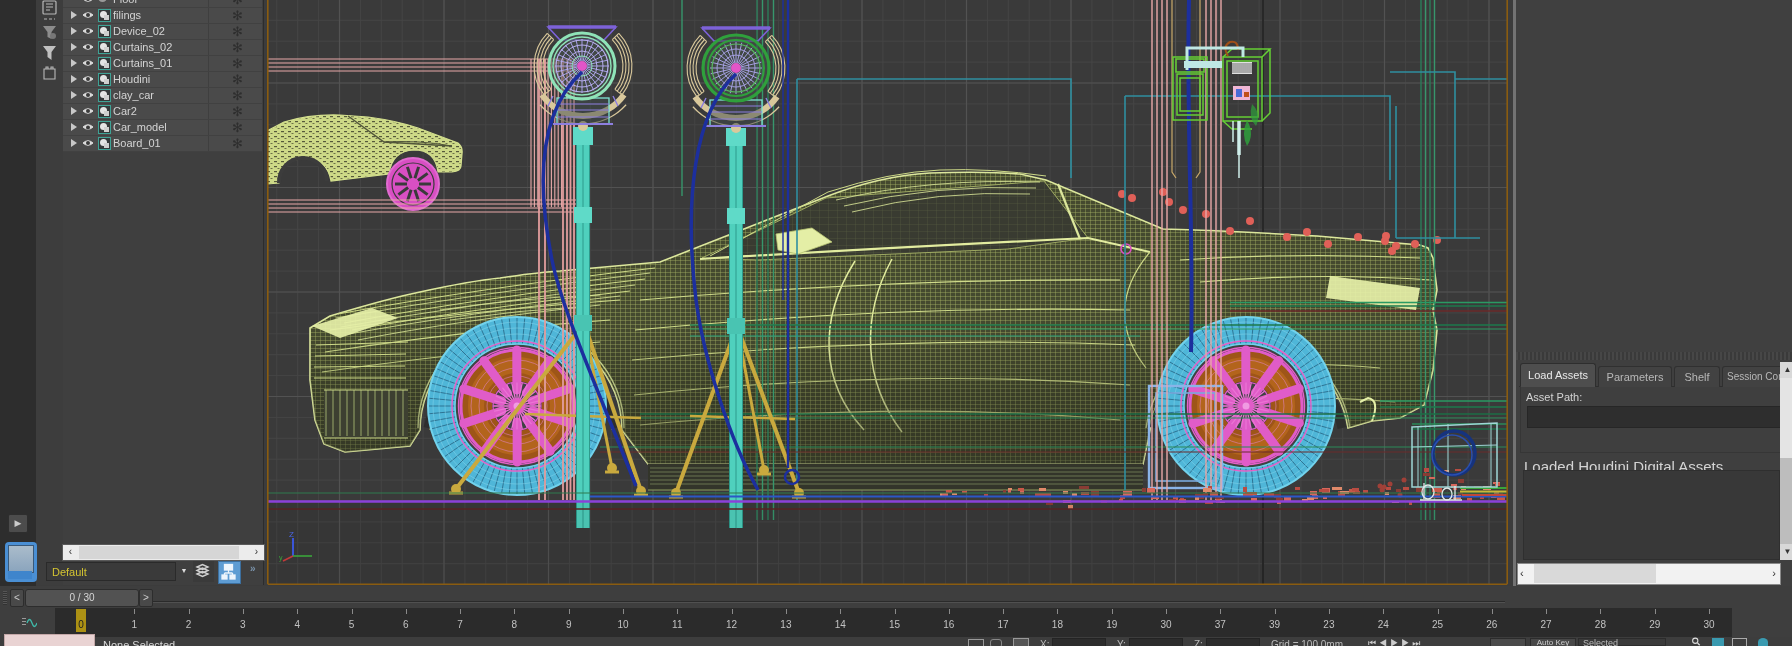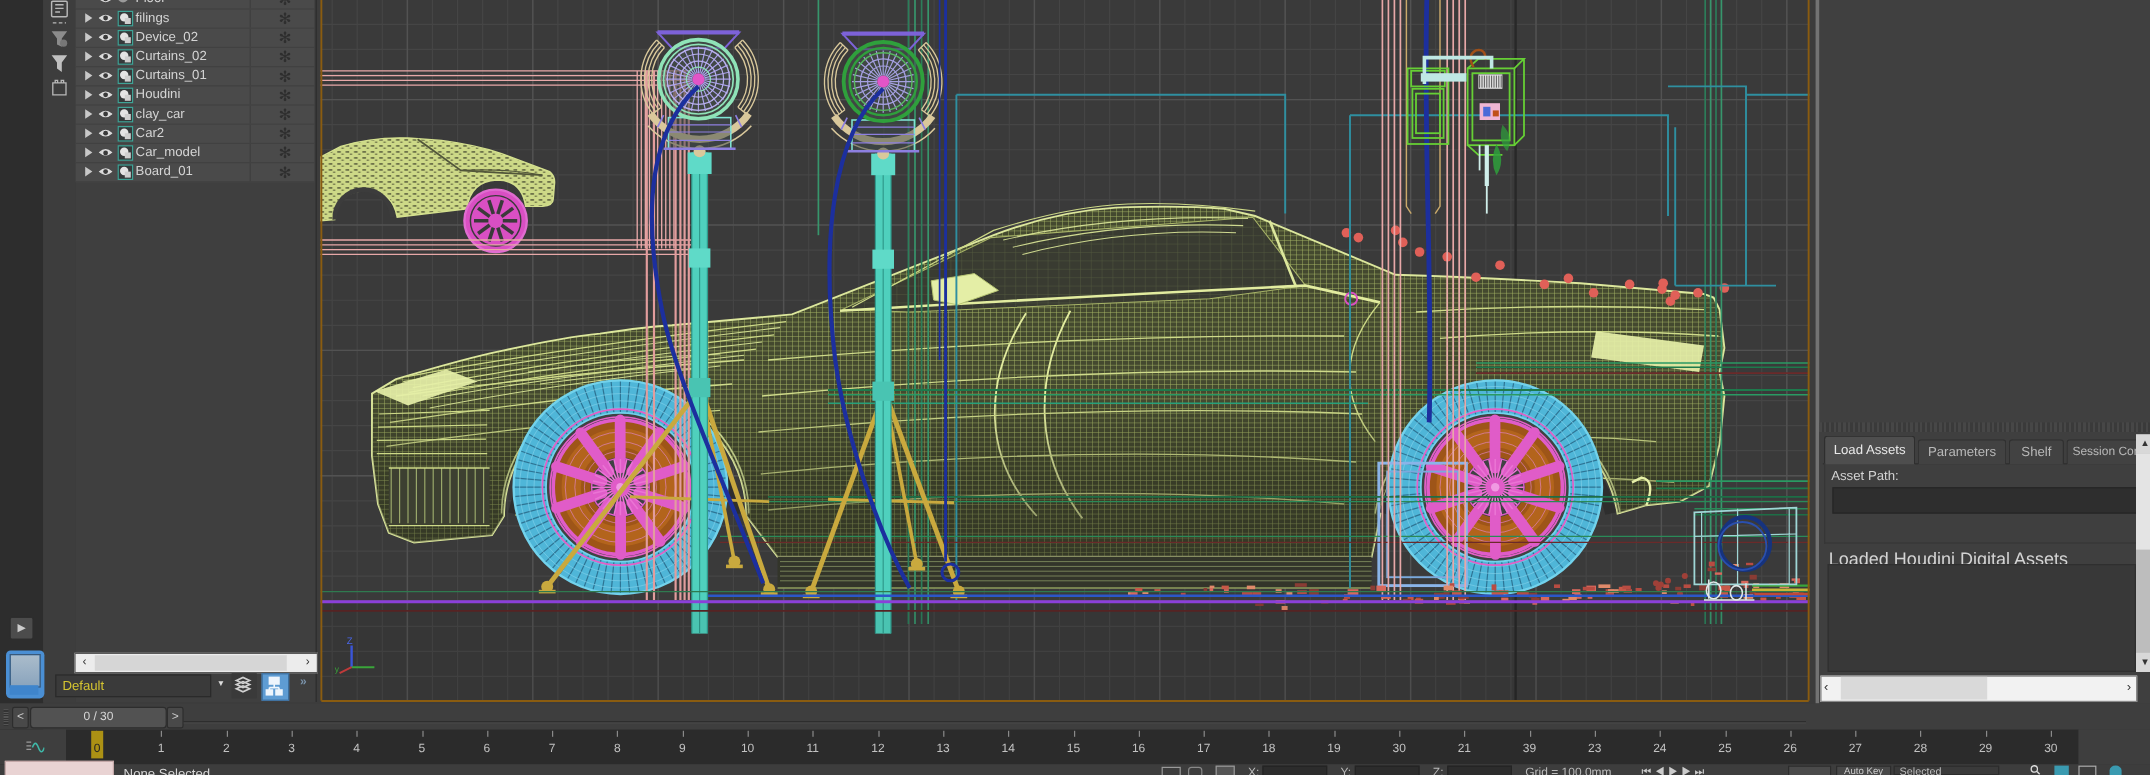--- a/index.html
+++ b/index.html
@@ -741,21 +741,21 @@
     <span class="fnum" style="left:933.8px;">16</span>
     <span class="ftick" style="left:948.8px;"></span>
     <span class="fnum" style="left:988.1px;">17</span>
     <span class="ftick" style="left:1003.1px;"></span>
     <span class="fnum" style="left:1042.4px;">18</span>
     <span class="ftick" style="left:1057.4px;"></span>
     <span class="fnum" style="left:1096.7px;">19</span>
     <span class="ftick" style="left:1111.7px;"></span>
     <span class="fnum" style="left:1151.0px;">30</span>
     <span class="ftick" style="left:1166.0px;"></span>
-    <span class="fnum" style="left:1205.3px;">21</span>
+    <span class="fnum" style="left:1205.3px;">37</span>
     <span class="ftick" style="left:1220.3px;"></span>
     <span class="fnum" style="left:1259.6px;">39</span>
     <span class="ftick" style="left:1274.6px;"></span>
     <span class="fnum" style="left:1313.9px;">23</span>
     <span class="ftick" style="left:1328.9px;"></span>
     <span class="fnum" style="left:1368.2px;">24</span>
     <span class="ftick" style="left:1383.2px;"></span>
     <span class="fnum" style="left:1422.5px;">25</span>
     <span class="ftick" style="left:1437.5px;"></span>
     <span class="fnum" style="left:1476.8px;">26</span>

